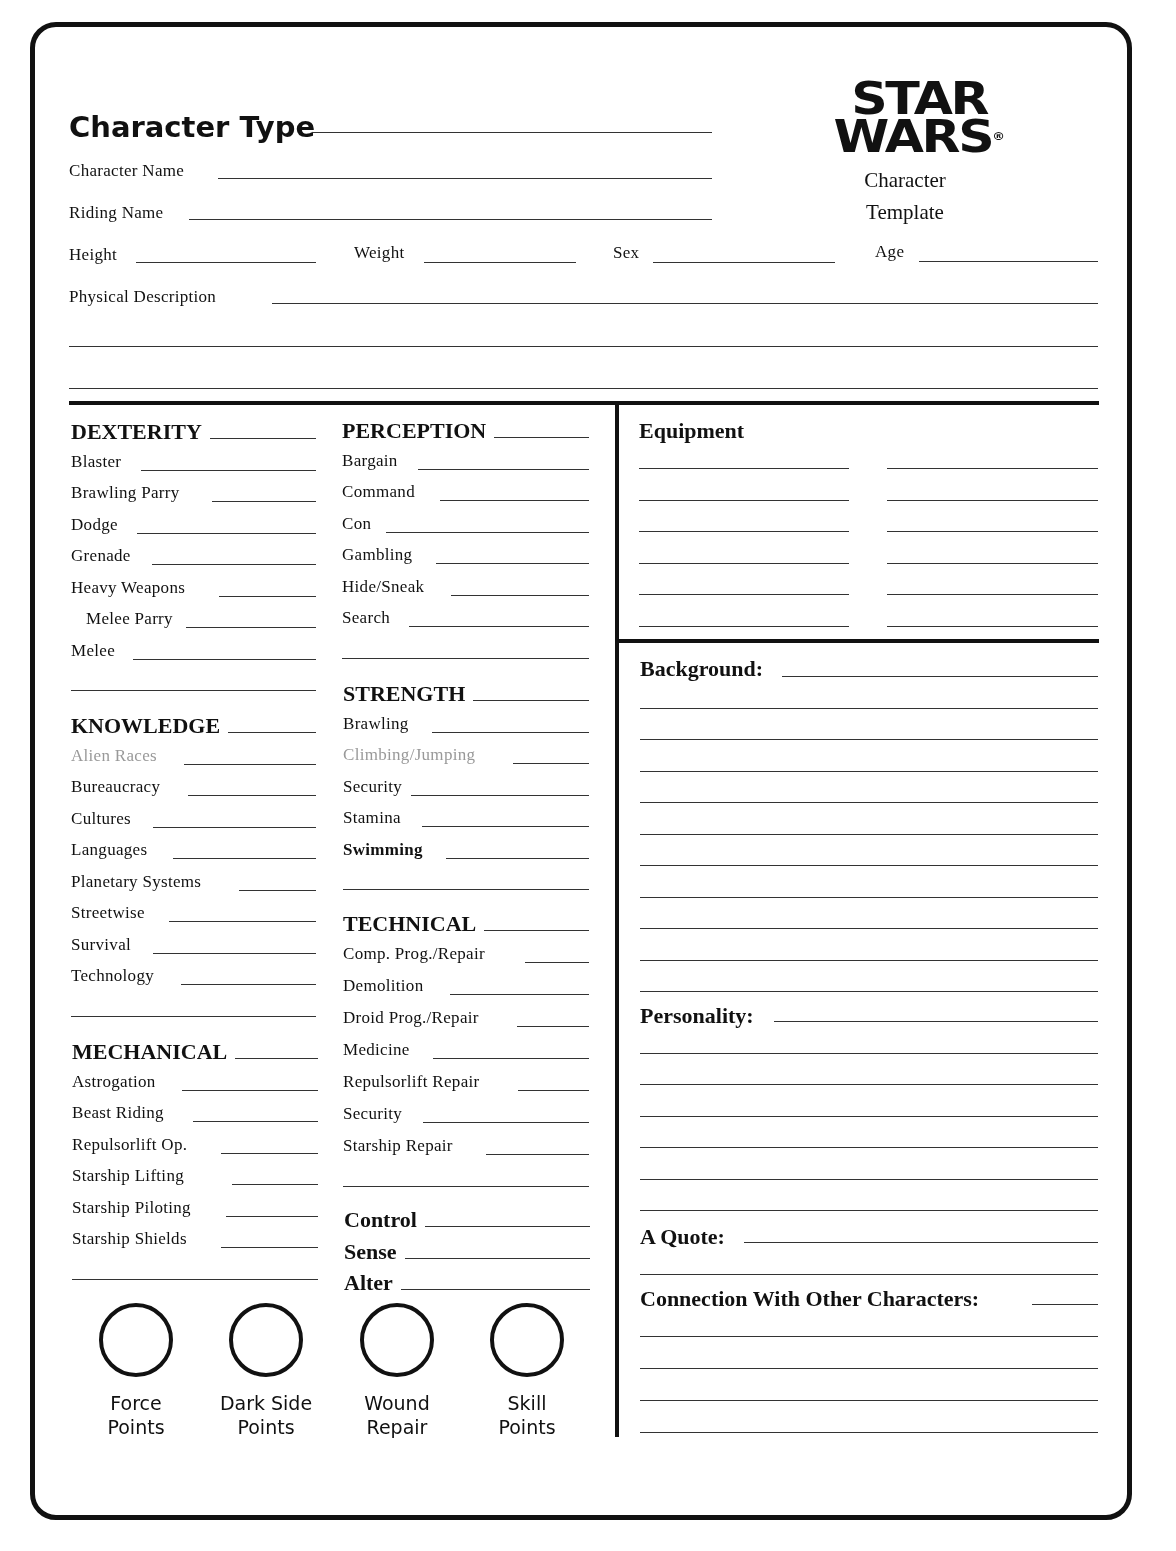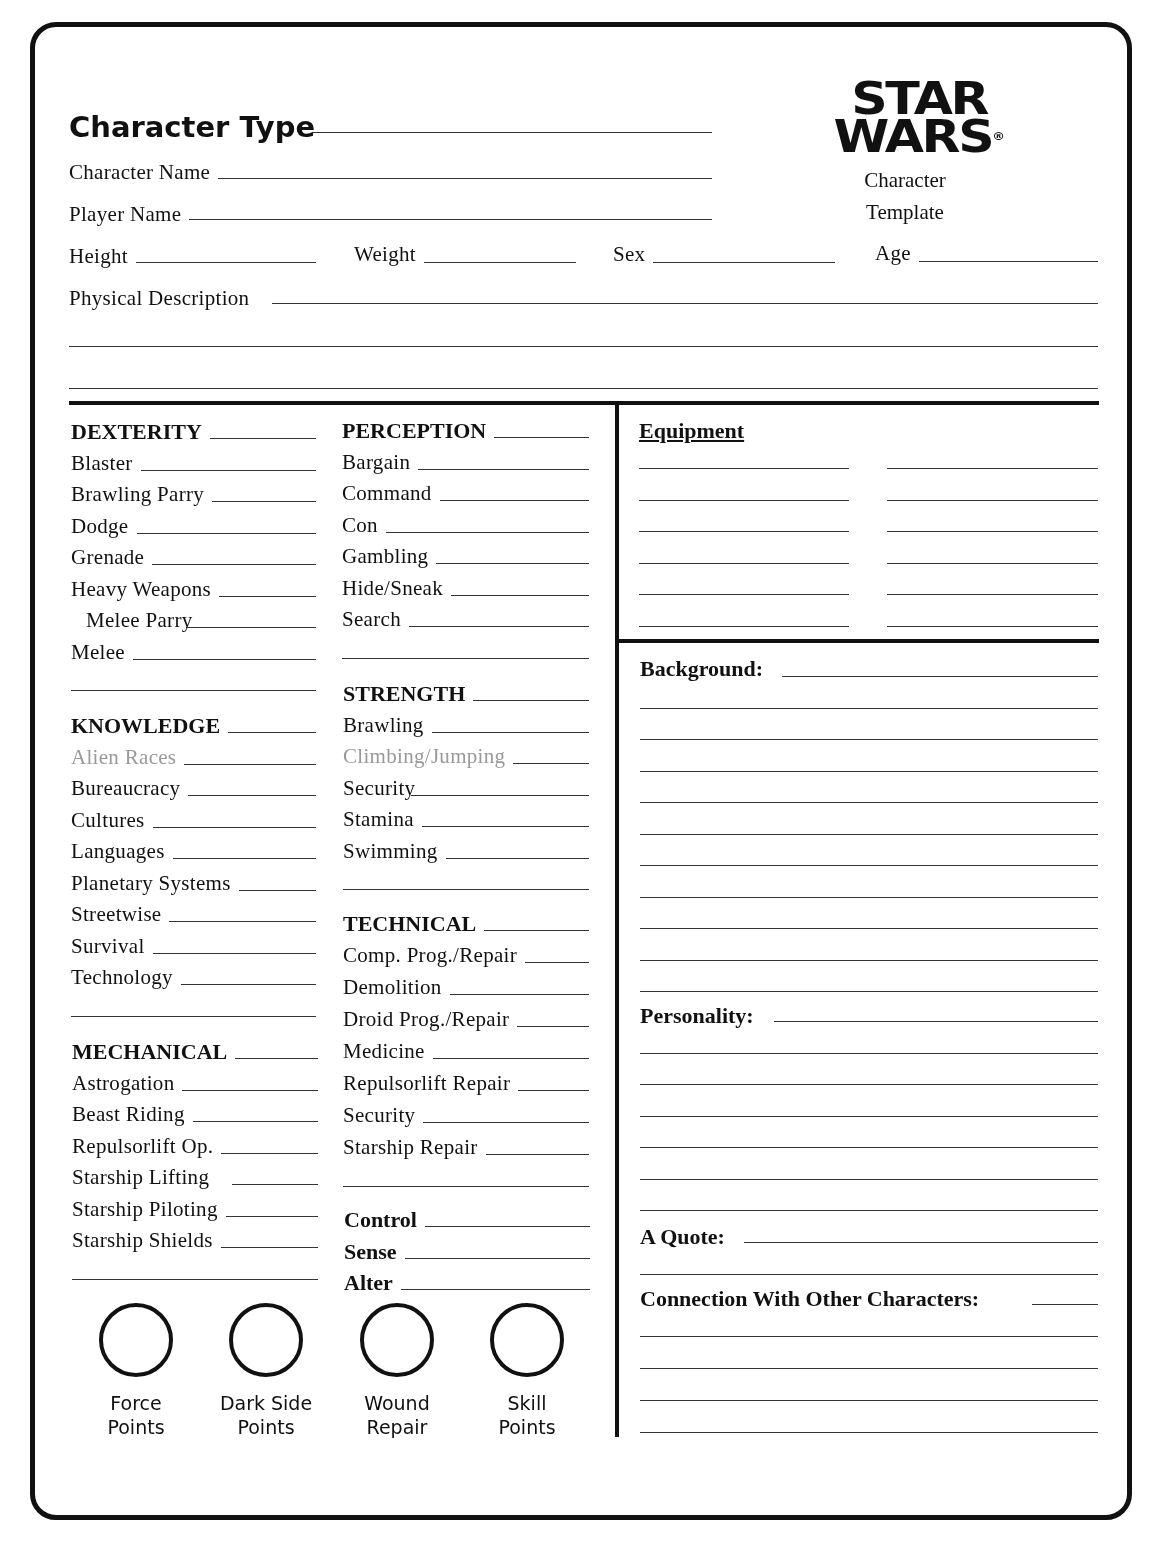--- a/index.html
+++ b/index.html
@@ -1,21 +1,21 @@
 <!DOCTYPE html>
 <html><head>
 <meta charset="utf-8">
 <style>
   html, body { margin:0; padding:0; background:#fff; }
   body { width:1176px; height:1551px; position:relative; overflow:hidden; color:#111; font-family:"DejaVu Serif", serif; }
   .sheet { position:absolute; left:30px; top:22px; width:1102px; height:1498px; border:5px solid #111; border-radius:26px; box-sizing:border-box; }
   .abs { position:absolute; }
   .line { position:absolute; border-bottom:1.6px solid #333; height:0; }
   .sans { font-family:"DejaVu Sans","Liberation Sans",sans-serif; }
-  .lbl { font-family:"Liberation Serif","DejaVu Serif",serif; font-size:21px; letter-spacing:0.3px; white-space:nowrap; line-height:1; }
+  .lbl { font-family:"Liberation Serif","DejaVu Serif",serif; font-size:17px; letter-spacing:0.3px; white-space:nowrap; line-height:1; }
   .head { font-family:"Liberation Serif","DejaVu Serif",serif; font-weight:bold; font-size:22px; white-space:nowrap; line-height:1; }
   .faded { color:#999; }
   .hr-thick { position:absolute; background:#111; }
   .circle { position:absolute; width:66px; height:66px; border:4px solid #111; border-radius:50%; }
   .ptlbl { position:absolute; width:130px; text-align:center; font-family:"DejaVu Sans","Liberation Sans",sans-serif; font-size:19px; line-height:24px; }
   .logo { position:absolute; left:818px; top:80px; width:176px; font-family:"DejaVu Sans","Liberation Sans",sans-serif; font-weight:900; font-size:44px; line-height:38px; letter-spacing:-2px; text-align:center; transform:scaleX(1.15); transform-origin:left top; }
   .reg { font-size:11px; vertical-align:top; letter-spacing:0; }
   .subtitle { position:absolute; left:830px; width:150px; text-align:center; font-family:"Liberation Serif","DejaVu Serif",serif; font-size:21px; }
 </style>
 </head>
@@ -29,21 +29,21 @@
 </div>
 <div class="subtitle" style="top:168px;">Character</div>
 <div class="subtitle" style="top:200px;">Template</div>
 
 <div class="abs sans" style="left:69px;top:110px;font-size:29px;font-weight:bold;">Character Type</div>
 <div class="line" style="left:312px;top:132px;width:400px;"></div>
 
 <div class="abs lbl" style="left:69px;top:162px;">Character Name</div>
 <div class="line" style="left: 218.203px; top: 178px; width: 493.797px;"></div>
 
-<div class="abs lbl" style="left:69px;top:204px;">Player Name</div>
+<div class="abs lbl" style="left:69px;top:204px;">Riding Name</div>
 <div class="line" style="left: 189.344px; top: 219px; width: 522.656px;"></div>
 
 <div class="abs lbl" style="left:69px;top:246px;">Height</div>
 <div class="line" style="left: 135.969px; top: 262px; width: 180.031px;"></div>
 <div class="abs lbl" style="left:354px;top:244px;">Weight</div>
 <div class="line" style="left: 423.938px; top: 262px; width: 152.062px;"></div>
 <div class="abs lbl" style="left:613px;top:244px;">Sex</div>
 <div class="line" style="left: 653.406px; top: 262px; width: 181.594px;"></div>
 <div class="abs lbl" style="left:875px;top:243px;">Age</div>
 <div class="line" style="left: 918.891px; top: 261px; width: 179.109px;"></div>
@@ -129,21 +129,21 @@
     <div class="abs head" style="left:343px;top:683px;">STRENGTH</div>
     <div class="line" style="left: 473.266px; top: 700px; width: 115.734px;"></div>
     <div class="abs lbl" style="left:343px;top:714.5px;">Brawling</div>
     <div class="line" style="left:431.5625px;top:731.5px;width:157.4375px;"></div>
     <div class="abs lbl faded" style="left:343px;top:746px;">Climbing/Jumping</div>
     <div class="line" style="left: 513.328px; top: 763px; width: 75.6718px;"></div>
     <div class="abs lbl" style="left:343px;top:777.5px;">Security</div>
     <div class="line" style="left:411.4375px;top:794.5px;width:177.5625px;"></div>
     <div class="abs lbl" style="left:343px;top:809px;">Stamina</div>
     <div class="line" style="left:421.9375px;top:826px;width:167.0625px;"></div>
-    <div class="abs lbl" style="left:343px;top:840.5px;">Swimming</div>
+    <div class="abs lbl" style="left:343px;top:840.5px;font-weight:bold;">Swimming</div>
     <div class="line" style="left:445.59375px;top:857.5px;width:143.40625px;"></div>
     <div class="line" style="left:343px;top:889px;width:246px;"></div>
     <div class="abs head" style="left:343px;top:913px;">TECHNICAL</div>
     <div class="line" style="left: 484.25px; top: 930px; width: 104.75px;"></div>
     <div class="abs lbl" style="left:343px;top:945px;">Comp. Prog./Repair</div>
     <div class="line" style="left: 524.984px; top: 962px; width: 64.0152px;"></div>
     <div class="abs lbl" style="left:343px;top:977px;">Demolition</div>
     <div class="line" style="left:449.671875px;top:994px;width:139.328125px;"></div>
     <div class="abs lbl" style="left:343px;top:1009px;">Droid Prog./Repair</div>
     <div class="line" style="left: 517.391px; top: 1026px; width: 71.6098px;"></div>
@@ -172,21 +172,21 @@
     <div class="ptlbl" style="left:201px;top:1391px;">Dark Side</div>
     <div class="ptlbl" style="left:201px;top:1415px;">Points</div>
     <div class="circle" style="left:360px;top:1303px;"></div>
     <div class="ptlbl" style="left:332px;top:1391px;">Wound</div>
     <div class="ptlbl" style="left:332px;top:1415px;">Repair</div>
     <div class="circle" style="left:490px;top:1303px;"></div>
     <div class="ptlbl" style="left:462px;top:1391px;">Skill</div>
     <div class="ptlbl" style="left:462px;top:1415px;">Points</div>
   </div>
 
-<div class="abs head" style="left:639px;top:420px;text-decoration:underline;">Equipment</div>
+<div class="abs head" style="left:639px;top:420px;">Equipment</div>
 <div id="equip">
     <div class="line" style="left:639px;top:468px;width:210px;"></div>
     <div class="line" style="left:887px;top:468px;width:211px;"></div>
     <div class="line" style="left:639px;top:499.5px;width:210px;"></div>
     <div class="line" style="left:887px;top:499.5px;width:211px;"></div>
     <div class="line" style="left:639px;top:531px;width:210px;"></div>
     <div class="line" style="left:887px;top:531px;width:211px;"></div>
     <div class="line" style="left:639px;top:562.5px;width:210px;"></div>
     <div class="line" style="left:887px;top:562.5px;width:211px;"></div>
     <div class="line" style="left:639px;top:594px;width:210px;"></div>

